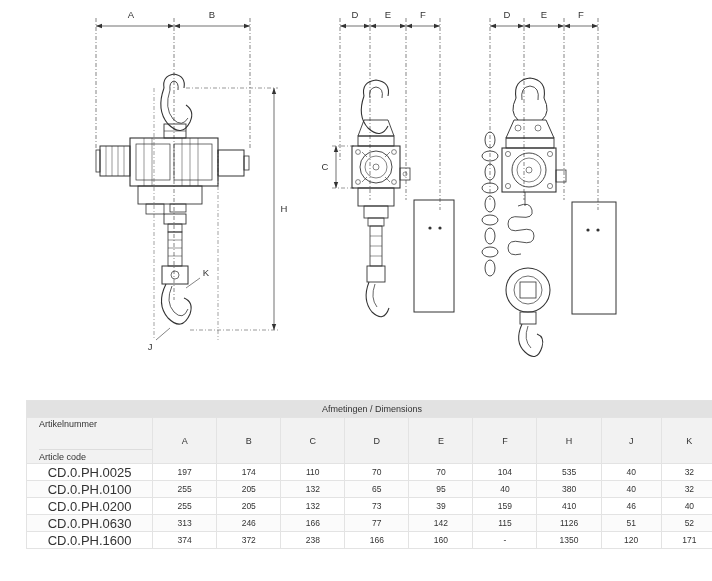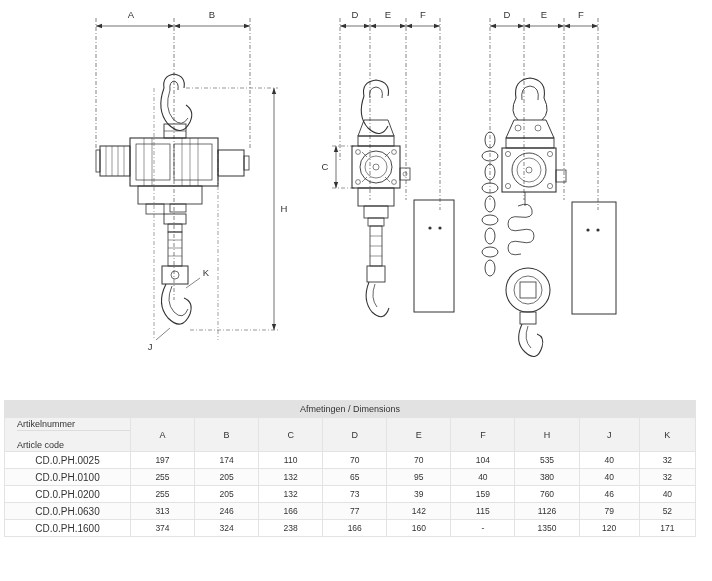--- a/index.html
+++ b/index.html
@@ -39,21 +39,21 @@
 
   .dim-text {
     font-family: "Liberation Sans", sans-serif;
     font-size: 9.5px;
     fill: #333;
   }
 
   
   .table-wrap {
     position: absolute;
-    left: 4px;
+    left: 26px;
     top: 400px;
     width: 684px;
   }
   table.dims {
     border-collapse: collapse;
     width: 692px;
     font-size: 8.5px;
     color: #333;
   }
   table.dims th, table.dims td {
@@ -76,33 +76,33 @@
     color: #333;
     border: 1px solid #e0e0e0;
   }
   .head-row th.code-col {
     text-align: left;
     padding-left: 6px;
   }
   .code-cell {
     text-align: left;
     padding-left: 6px;
-    font-size: 10px;
+    font-size: 13px;
   }
   .head-code-stack {
     display: block;
     line-height: 12px;
     text-align: left;
     padding-left: 6px;
   }
   .head-code-stack span { display: block; }
   .head-code-stack .sep {
     border-bottom: 1px solid #dddddd;
-    padding-bottom: 0;
-    margin-bottom: 8px;
+    padding-bottom: 19px;
+    margin-bottom: 1px;
   }
   tr.body-row td { background: #ffffff; }
   tr.body-row:nth-child(even) td { background: #fbfbfb; }
 </style>
 </head>
 <body>
 
 <div class="page">
 
   <div class="drawings">
@@ -390,40 +390,40 @@
           <td>32</td>
         </tr>
         <tr class="body-row">
           <td class="code-cell">CD.0.PH.0200</td>
           <td>255</td>
           <td>205</td>
           <td>132</td>
           <td>73</td>
           <td>39</td>
           <td>159</td>
-          <td>760</td>
+          <td>410</td>
           <td>46</td>
           <td>40</td>
         </tr>
         <tr class="body-row">
           <td class="code-cell">CD.0.PH.0630</td>
           <td>313</td>
           <td>246</td>
           <td>166</td>
           <td>77</td>
           <td>142</td>
           <td>115</td>
           <td>1126</td>
-          <td>79</td>
+          <td>51</td>
           <td>52</td>
         </tr>
         <tr class="body-row">
           <td class="code-cell">CD.0.PH.1600</td>
           <td>374</td>
-          <td>324</td>
+          <td>372</td>
           <td>238</td>
           <td>166</td>
           <td>160</td>
           <td>-</td>
           <td>1350</td>
           <td>120</td>
           <td>171</td>
         </tr>
 
       </tbody>

